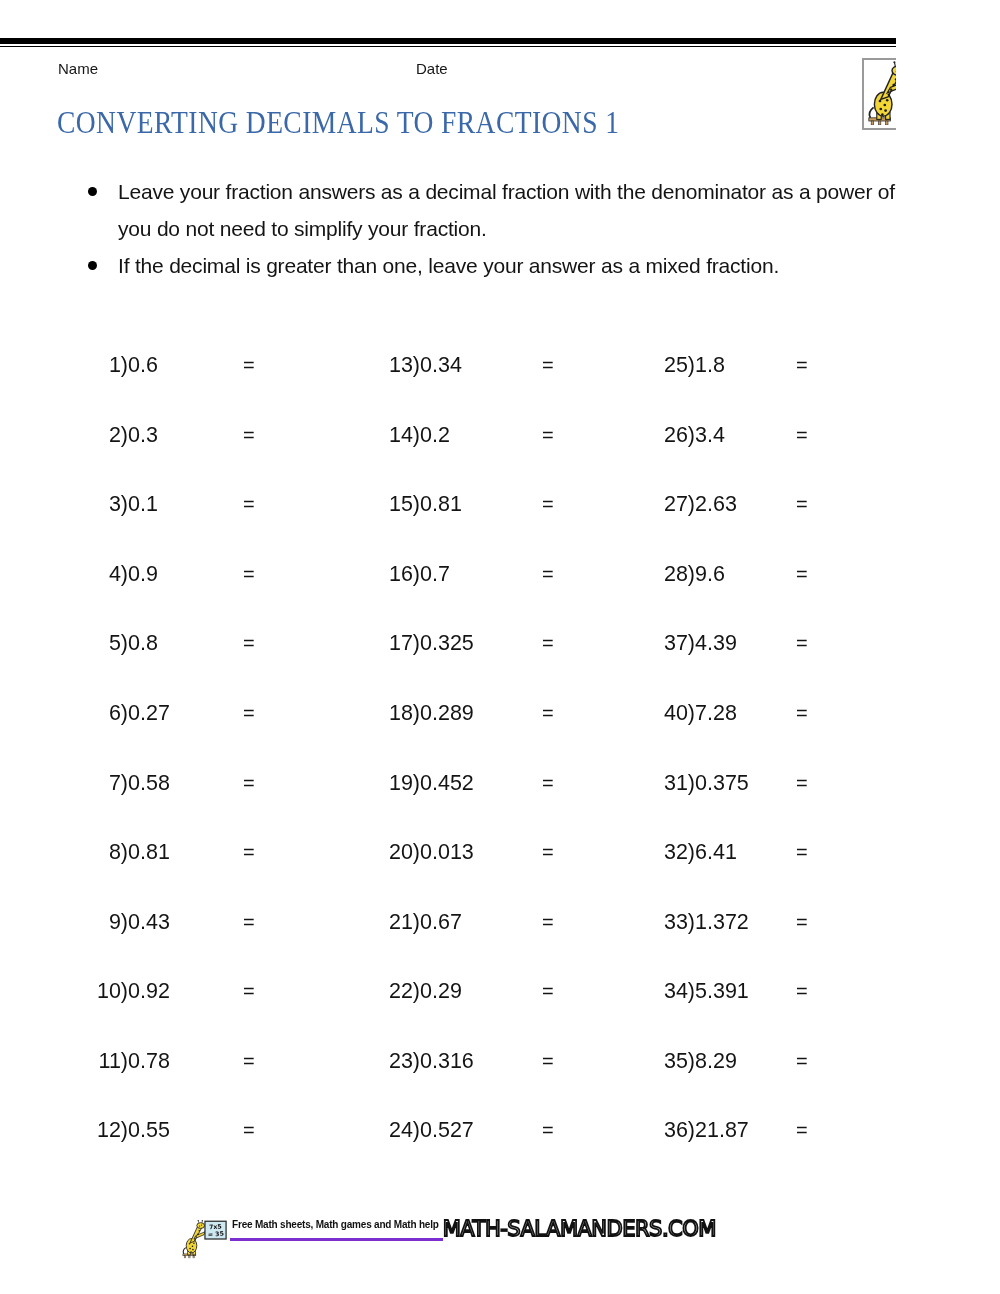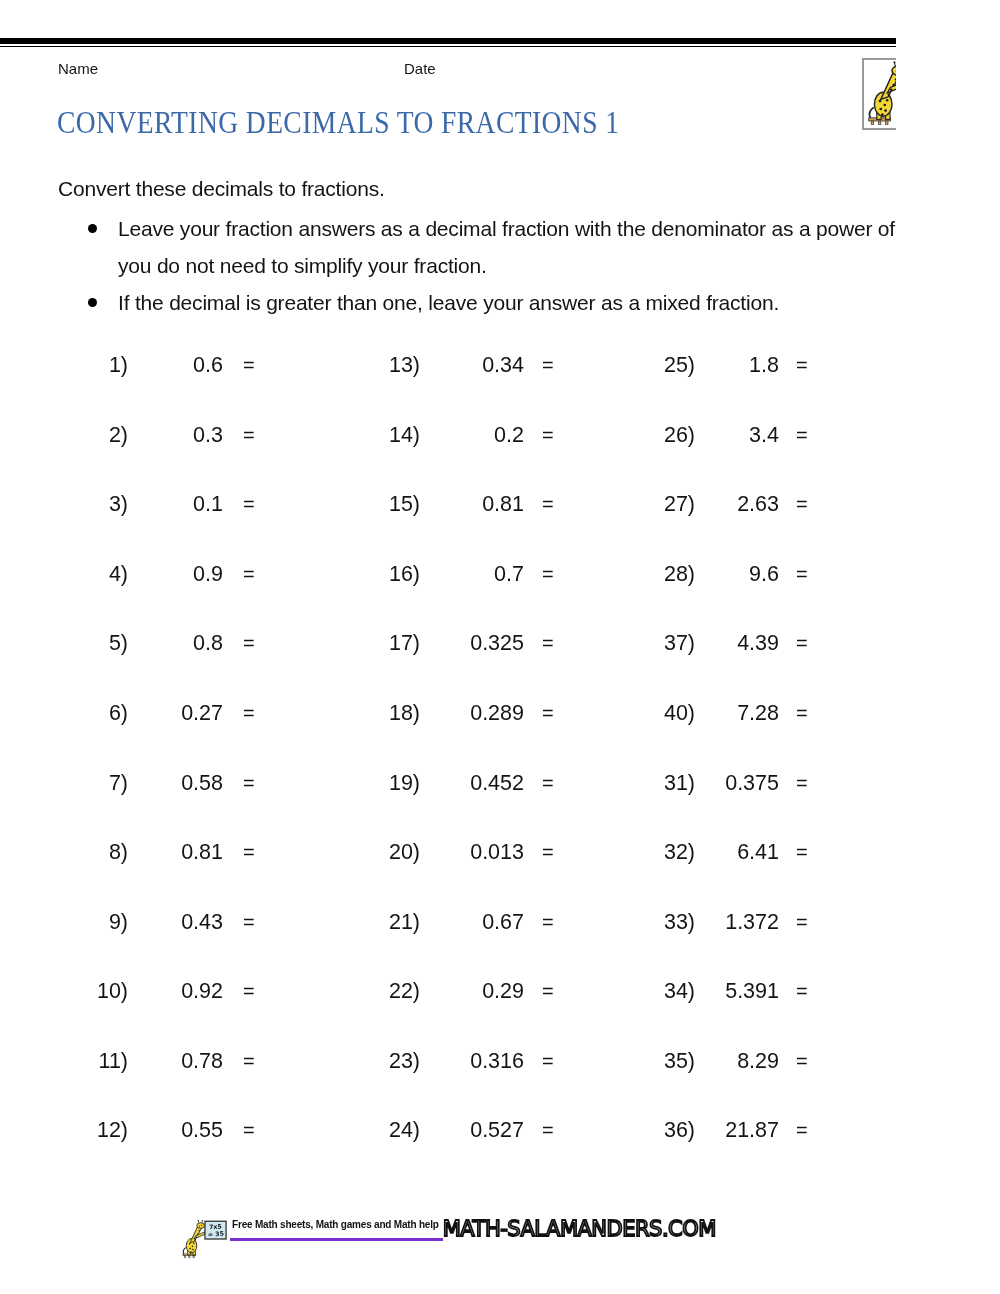--- a/index.html
+++ b/index.html
@@ -5,42 +5,42 @@
   html,body{margin:0;padding:0;background:#fff;}
   .page{position:relative;width:896px;height:1294px;background:#ffffff;overflow:hidden;
         font-family:"Liberation Sans","DejaVu Sans",sans-serif;color:#111;}
 
   
   .rule-thick{position:absolute;left:0;top:38px;width:100%;height:6px;background:#000;}
   .rule-thin{position:absolute;left:0;top:45.5px;width:100%;height:1.5px;background:#000;}
 
   
   .name-label{position:absolute;left:58px;top:60px;font-size:15px;color:#161616;}
-  .date-label{position:absolute;left:404px;top:60px;font-size:15px;color:#161616;}
+  .date-label{position:absolute;left:416px;top:60px;font-size:15px;color:#161616;}
   .logo-box{position:absolute;left:862px;top:58px;width:84px;height:72px;border:2px solid #9a9a9a;
             background:#fff;box-sizing:border-box;}
   .logo-box svg{display:block;margin:1px auto 0;}
 
   .title{position:absolute;left:57px;top:104px;font-family:"Liberation Serif","DejaVu Serif",serif;
          font-size:32px;font-weight:400;color:#3a68a8;white-space:nowrap;
          transform:scaleX(0.86);transform-origin:left top;letter-spacing:0.5px;}
 
   
   .instructions{position:absolute;left:58px;top:170px;width:890px;font-size:21px;line-height:37px;
                 letter-spacing:-0.2px;color:#141414;}
   .bullets{margin-top:3px;}
   .bullet-item{position:relative;padding-left:60px;max-width:812px;}
   .bullet-dot{position:absolute;left:30px;top:14px;width:9px;height:9px;border-radius:50%;background:#000;}
 
   
   .pcol{position:absolute;top:331px;}
   .pcol1{left:56px;} .pcol2{left:348px;} .pcol3{left:623px;}
   .prow{height:69.55px;display:flex;align-items:center;font-size:21.5px;color:#141414;}
   .pnum{width:72px;text-align:right;}
-  .pval{text-align:right;}
+  .pval{}
   .pcol1 .pval{width:95px;} .pcol2 .pval{width:104px;} .pcol3 .pval{width:84px;}
   .peq{font-size:20px;}
   .pcol1 .peq{margin-left:20px;} .pcol2 .peq{margin-left:18px;} .pcol3 .peq{margin-left:17px;}
 
   
   .footer{position:absolute;left:0;top:1216px;width:100%;display:flex;justify-content:center;
           align-items:flex-start;}
   .footer-logo{margin-top:2px;}
   .footer-text{display:flex;flex-direction:row;margin-left:2px;}
   .tagline{font-size:10px;font-weight:bold;letter-spacing:-0.2px;color:#111;
@@ -116,21 +116,20 @@
   <div class="logo-box">
     <svg width="80" height="66" viewBox="0 0 80 66">
       <use href="#salamander-board" x="0" y="0" width="80" height="64"></use>
       <use href="#m-logo" x="36" y="32" width="42" height="33"></use>
     </svg>
   </div>
 
   <div class="title">CONVERTING DECIMALS TO FRACTIONS 1</div>
 
   <div class="instructions">
-    <div class="intro">Convert these decimals to fractions.</div>
     <div class="bullets">
       <div class="bullet-item">
         <span class="bullet-dot"></span>
         <span>Leave your fraction answers as a decimal fraction with the denominator as a power of 10, you do not need to simplify your fraction.</span>
       </div>
       <div class="bullet-item">
         <span class="bullet-dot"></span>
         <span>If the decimal is greater than one, leave your answer as a mixed fraction.</span>
       </div>
     </div>

